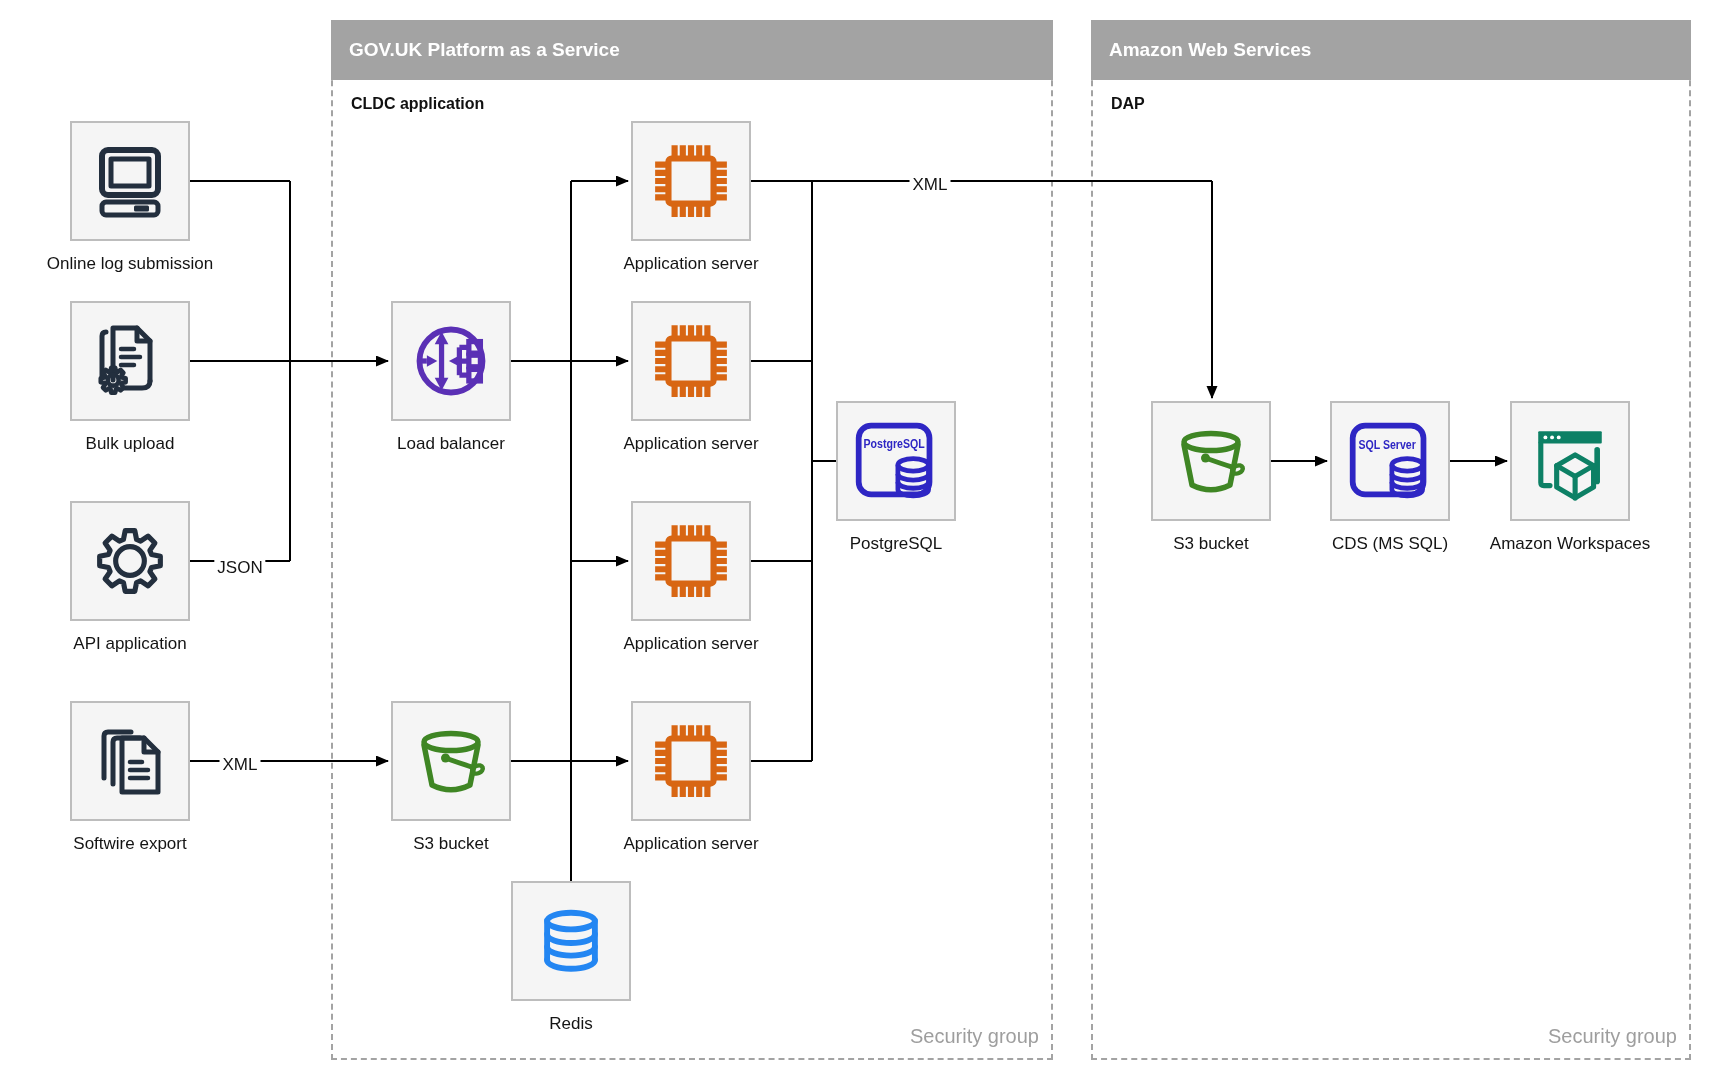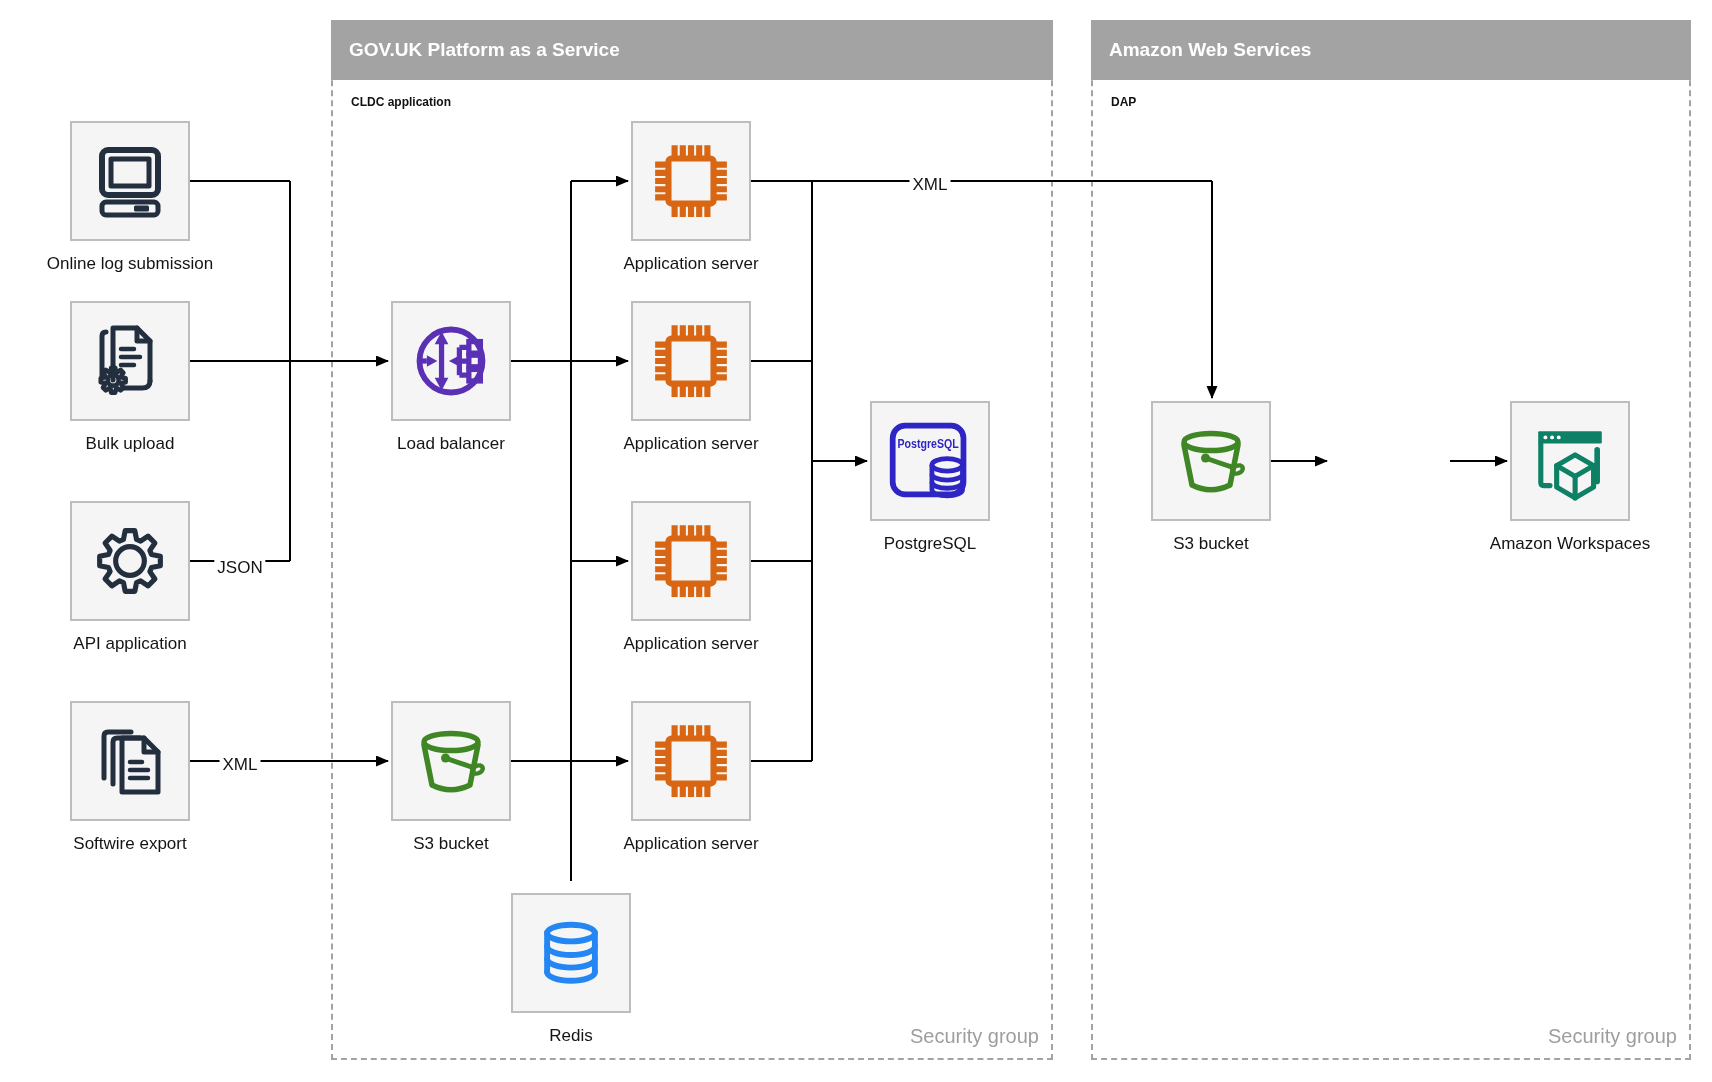--- a/index.html
+++ b/index.html
@@ -10,21 +10,21 @@
   }
   *{margin:0;padding:0;box-sizing:border-box;}
   html,body{width:1712px;height:1082px;background:#fff;overflow:hidden;
     font-family:"Liberation Sans", sans-serif;}
   .canvas{position:absolute;top:0;left:0;width:1712px;height:782px;background:#fff;}
 
   .container{position:absolute;border:2px dashed var(--c-border);background:transparent;}
   .container-header{position:absolute;left:-2px;top:-2px;right:-2px;height:60px;
     background:var(--c-header);color:#fff;font-size:19px;font-weight:bold;
     display:flex;align-items:center;padding-left:18px;}
-  .container-sublabel{position:absolute;left:18px;top:73px;font-size:12px;
+  .container-sublabel{position:absolute;left:18px;top:73px;font-size:16px;
     font-weight:bold;color:#111;}
   .container-footer{position:absolute;right:12px;bottom:10px;font-size:20px;
     color:var(--c-muted);}
 
   .node{position:absolute;}
   .icon-box{width:120px;height:120px;background:var(--c-boxfill);
     border:2px solid var(--c-boxborder);display:flex;align-items:center;justify-content:center;}
   .node-label{position:absolute;top:133px;left:50%;transform:translateX(-50%);
     white-space:nowrap;font-size:17px;color:var(--c-label);}
 
@@ -180,21 +180,21 @@
         <ellipse class="st-green" stroke-width="5.5" cx="40" cy="21" rx="27" ry="8.5"></ellipse>
         <path class="st-green rnd" stroke-width="5.5" d="M13,24 L21,64 q19,9.5 38,0 L67,24"></path>
         <circle class="fl-green" cx="34.5" cy="37" r="4.5"></circle>
         <path class="st-green rnd" stroke-width="5" d="M34.5,37 C47,41.5 56,44.5 62.5,46.5"></path>
         <ellipse class="st-green" stroke-width="4.5" cx="66.5" cy="48.5" rx="5.5" ry="3.8" transform="rotate(-22 66.5 48.5)"></ellipse>
       </svg>
     </div>
     <div class="node-label">S3 bucket</div>
   </div>
 
-  <div class="node" style="left:511px;top:881px;margin-top:12px;">
+  <div class="node" style="left:511px;top:881px;">
     <div class="icon-box">
       <svg width="78" height="78" viewBox="0 0 80 80">
         <ellipse class="st-blue rnd" stroke-width="6" cx="40" cy="19.5" rx="24.5" ry="8.5"></ellipse>
         <path class="st-blue rnd" stroke-width="6" d="M15.5,19.5 V59.5 M64.5,19.5 V59.5"></path>
         <path class="st-blue rnd" stroke-width="6" d="M15.5,59.5 a24.5,9 0 0 0 49,0"></path>
         <path class="st-blue rnd" stroke-width="6" d="M15.5,33 a24.5,9 0 0 0 49,0"></path>
         <path class="st-blue rnd" stroke-width="6" d="M15.5,46 a24.5,9 0 0 0 49,0"></path>
       </svg>
     </div>
     <div class="node-label">Redis</div>
@@ -245,21 +245,21 @@
         <rect class="st-orange" stroke-width="6" x="18" y="18" width="44" height="44" rx="3"></rect>
         <path class="st-orange" stroke-width="6" d="M24,5 V16 M32,5 V16 M40,5 V16 M48,5 V16 M56,5 V16"></path>
         <path class="st-orange" stroke-width="6" d="M24,64 V75 M32,64 V75 M40,64 V75 M48,64 V75 M56,64 V75"></path>
         <path class="st-orange" stroke-width="6" d="M5,24 H16 M5,32 H16 M5,40 H16 M5,48 H16 M5,56 H16"></path>
         <path class="st-orange" stroke-width="6" d="M64,24 H75 M64,32 H75 M64,40 H75 M64,48 H75 M64,56 H75"></path>
       </svg>
     </div>
     <div class="node-label">Application server</div>
   </div>
 
-  <div class="node" style="left:870px;top:401px;">
+  <div class="node" style="left:836px;top:401px;">
     <div class="icon-box">
       <svg width="88" height="88" viewBox="0 0 92 92">
         <rect class="st-indigo" stroke-width="6" x="7" y="9" width="74" height="72" rx="13"></rect>
         <text x="12" y="32" font-size="13.5" font-weight="bold" fill="var(--c-indigo)" textLength="64" lengthAdjust="spacingAndGlyphs">PostgreSQL</text>
         <path class="st-indigo" fill="#fff" stroke-width="5" d="M48,50 V76 a16,6.5 0 0 0 32,0 V50"></path>
         <path class="st-indigo" stroke-width="5" d="M48,59.5 a16,6.5 0 0 0 32,0"></path>
         <path class="st-indigo" stroke-width="5" d="M48,68 a16,6.5 0 0 0 32,0"></path>
         <ellipse class="st-indigo" fill="#fff" stroke-width="5" cx="64" cy="50" rx="16" ry="6.5"></ellipse>
       </svg>
     </div>
@@ -272,20 +272,33 @@
         <ellipse class="st-green" stroke-width="5.5" cx="40" cy="21" rx="27" ry="8.5"></ellipse>
         <path class="st-green rnd" stroke-width="5.5" d="M13,24 L21,64 q19,9.5 38,0 L67,24"></path>
         <circle class="fl-green" cx="34.5" cy="37" r="4.5"></circle>
         <path class="st-green rnd" stroke-width="5" d="M34.5,37 C47,41.5 56,44.5 62.5,46.5"></path>
         <ellipse class="st-green" stroke-width="4.5" cx="66.5" cy="48.5" rx="5.5" ry="3.8" transform="rotate(-22 66.5 48.5)"></ellipse>
       </svg>
     </div>
     <div class="node-label">S3 bucket</div>
   </div>
 
+  <div class="node" style="left:1330px;top:401px;">
+    <div class="icon-box">
+      <svg width="88" height="88" viewBox="0 0 92 92">
+        <rect class="st-indigo" stroke-width="6" x="7" y="9" width="74" height="72" rx="13"></rect>
+        <text x="13" y="33" font-size="14" font-weight="bold" fill="var(--c-indigo)" textLength="60" lengthAdjust="spacingAndGlyphs">SQL Server</text>
+        <path class="st-indigo" fill="#fff" stroke-width="5" d="M48,50 V76 a16,6.5 0 0 0 32,0 V50"></path>
+        <path class="st-indigo" stroke-width="5" d="M48,59.5 a16,6.5 0 0 0 32,0"></path>
+        <path class="st-indigo" stroke-width="5" d="M48,68 a16,6.5 0 0 0 32,0"></path>
+        <ellipse class="st-indigo" fill="#fff" stroke-width="5" cx="64" cy="50" rx="16" ry="6.5"></ellipse>
+      </svg>
+    </div>
+    <div class="node-label">CDS (MS SQL)</div>
+  </div>
 
   <div class="node" style="left:1510px;top:401px;">
     <div class="icon-box">
       <svg width="82" height="82" viewBox="0 0 80 80">
         <rect class="fl-teal" x="9" y="11" width="62" height="12" rx="1"></rect>
         <circle fill="#fff" cx="16" cy="17" r="1.9"></circle>
         <circle fill="#fff" cx="22.5" cy="17" r="1.9"></circle>
         <circle fill="#fff" cx="29" cy="17" r="1.9"></circle>
         <path class="st-teal rnd" stroke-width="5" d="M11.5,23 V61 q0,3 3,3 h6"></path>
         <path class="st-teal rnd" stroke-width="5.5" d="M66.5,29 V60"></path>

